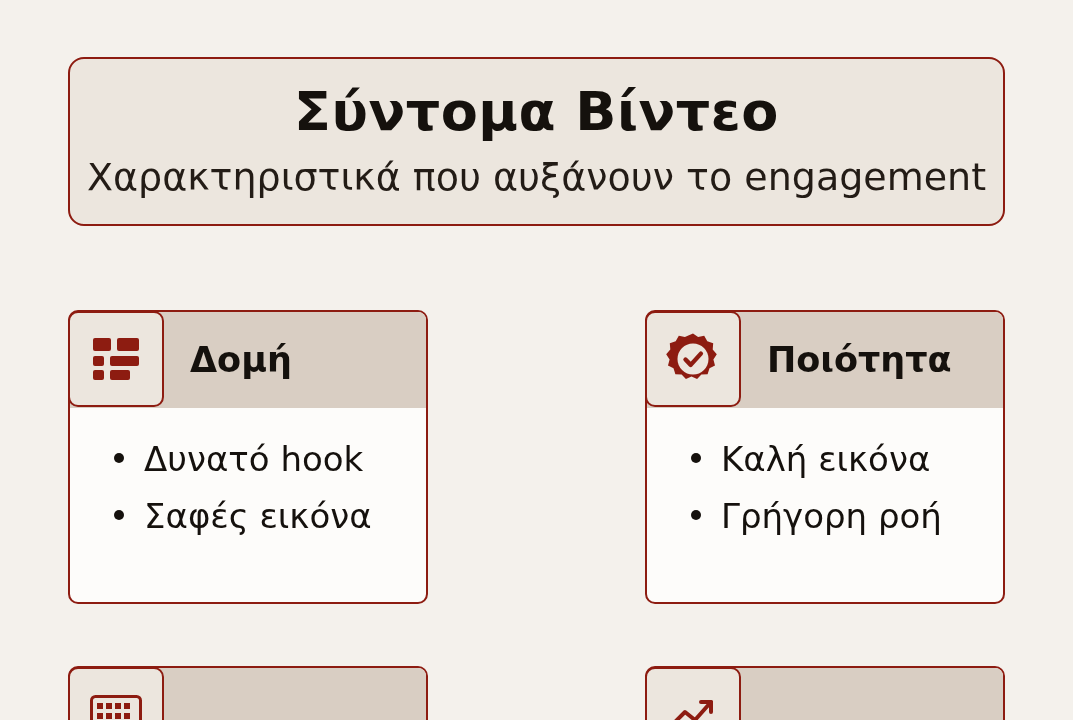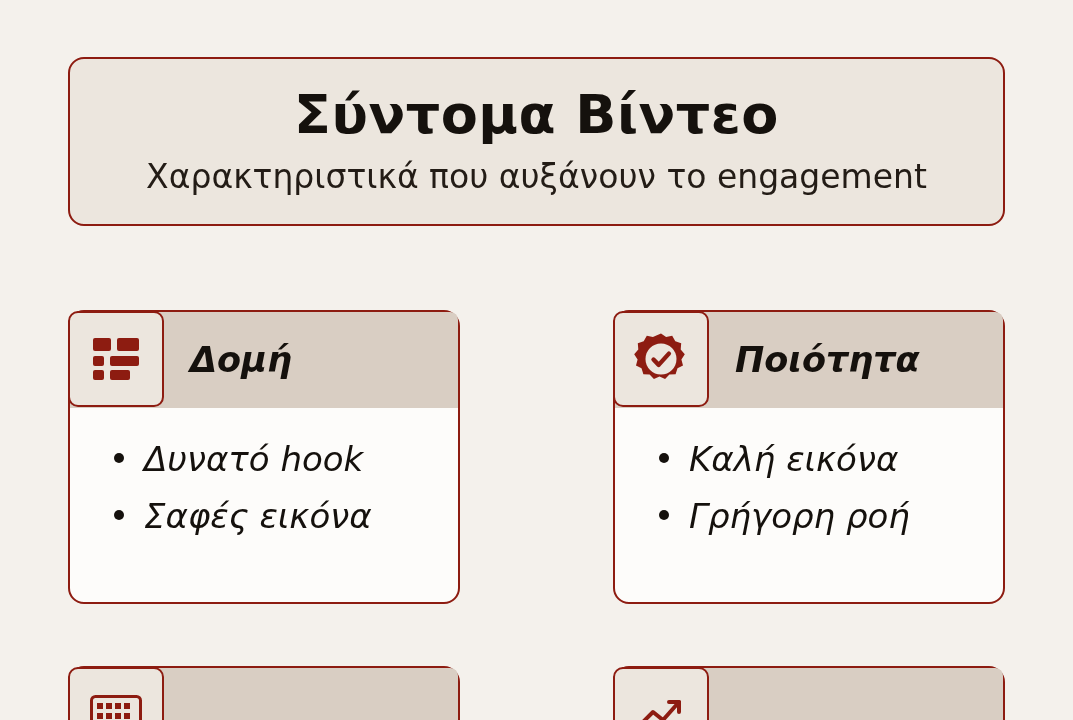--- a/index.html
+++ b/index.html
@@ -42,46 +42,45 @@
   .header-title {
     font-size: 54px;
     font-weight: bold;
     color: #15110d;
     letter-spacing: 0.5px;
     line-height: 1.05;
     text-align: center;
   }
   .header-subtitle {
     margin-top: 14px;
-    font-size: 33px;
+    font-size: 38px;
     color: #231c16;
     text-align: right;
     font-weight: 400;
   }
 
   
   .cards {
     position: absolute;
     left: 68px;
     top: 310px;
     width: 937px;
   }
   .card-row {
     display: flex;
     justify-content: space-between;
     margin-bottom: 62px;
   }
   .card {
-    width: 392px;
+    width: 360px;
     box-sizing: border-box;
     background: #fdfcfa;
     border: 2px solid #8d1c11;
-    border-radius: 16px;
-    position: relative;
-    font-style: italic;
+    border-radius: 10px;
+    position: relative;
   }
   .card-head {
     height: 96px;
     background: #d9cec3;
     border-top-left-radius: 8px;
     border-top-right-radius: 8px;
     display: flex;
     align-items: center;
   }
   .card-icon {

